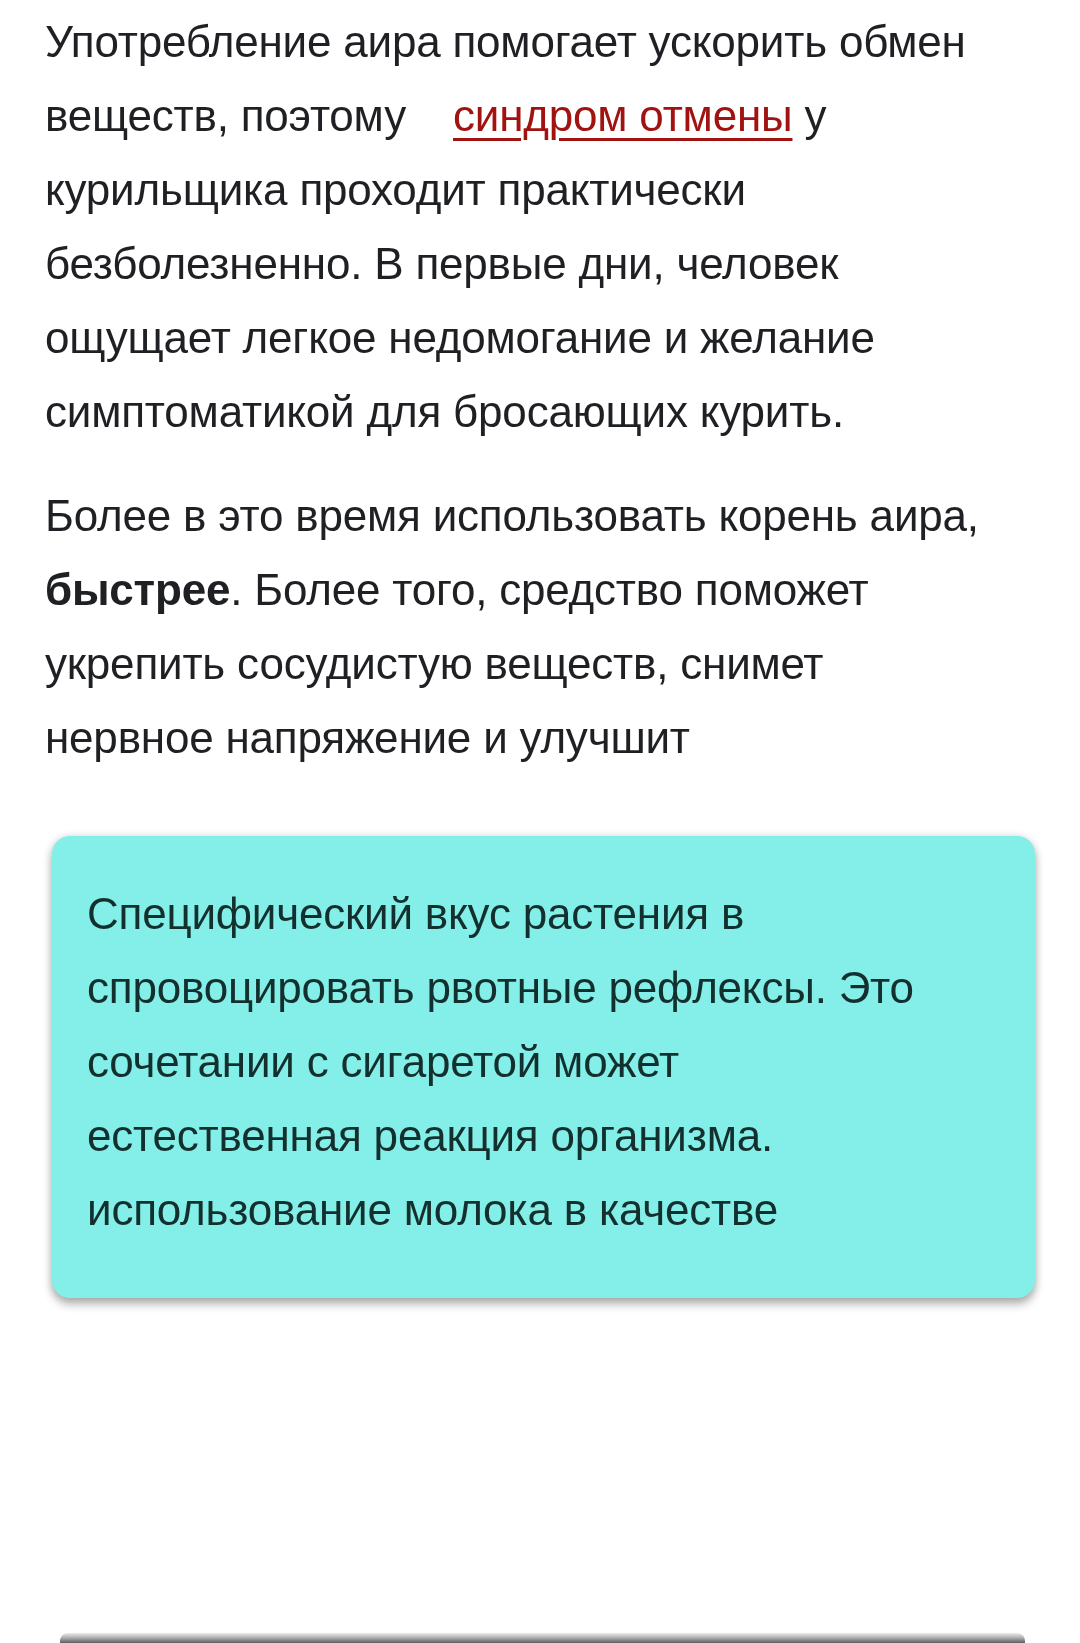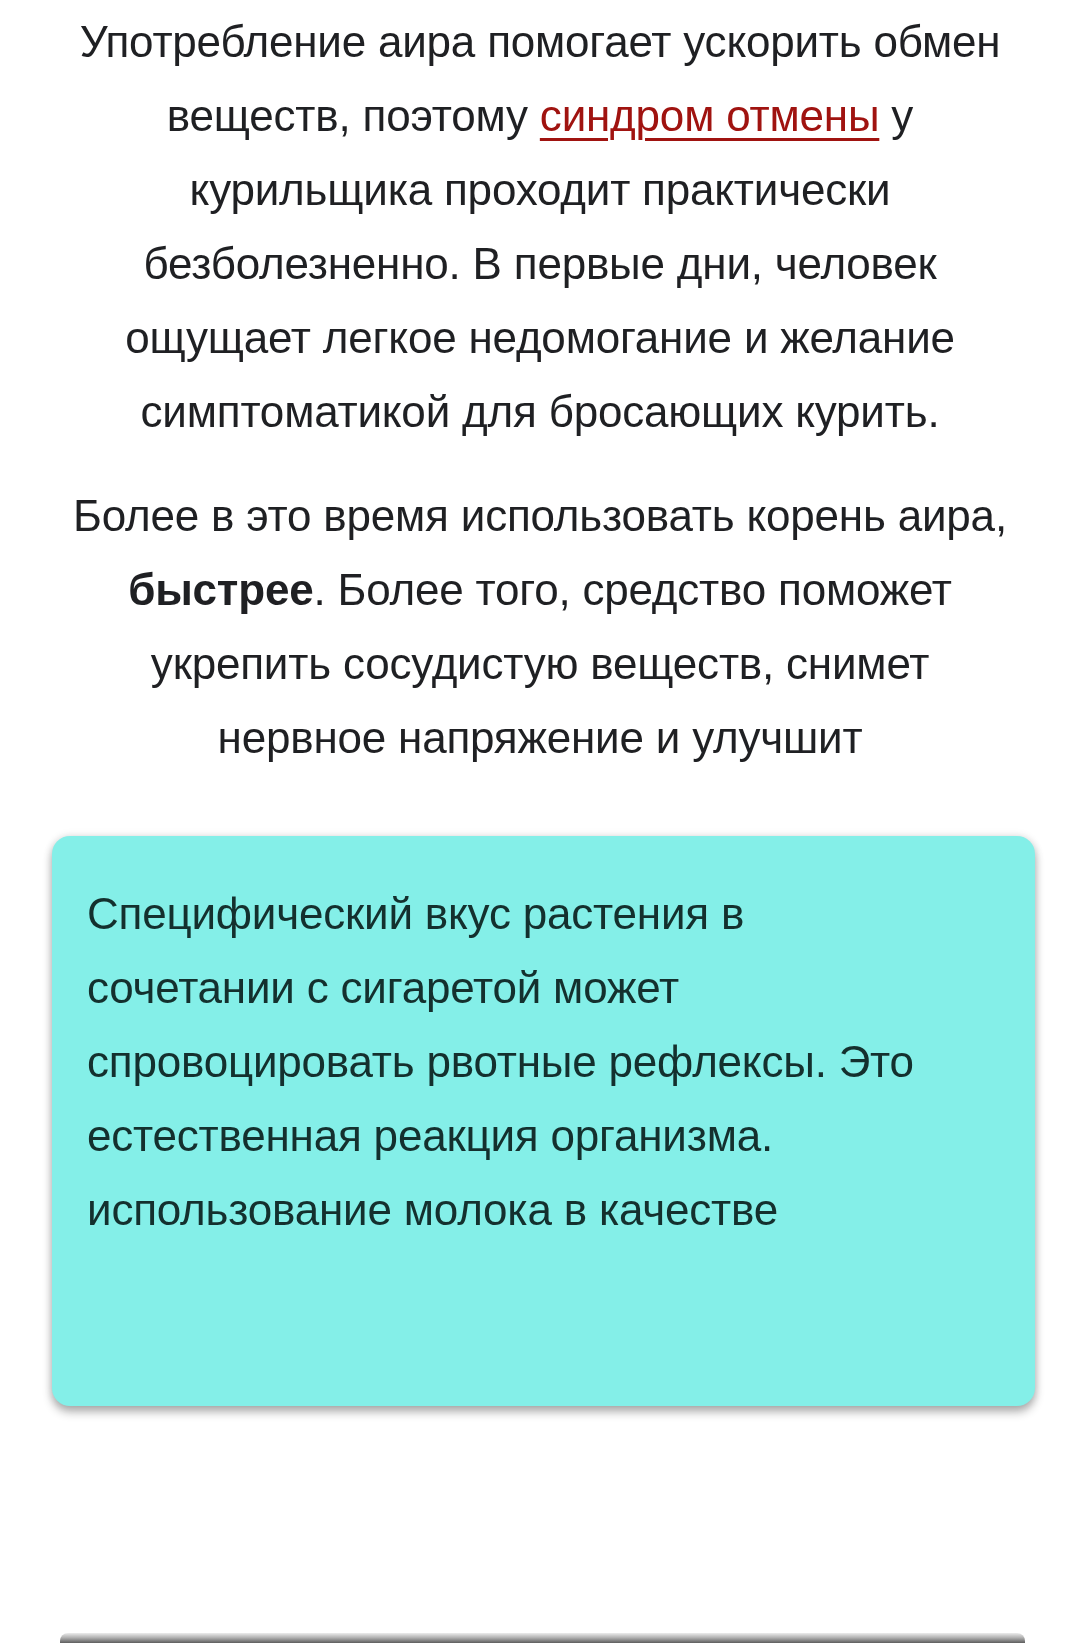--- a/index.html
+++ b/index.html
@@ -11,34 +11,34 @@
     position: relative;
     font-family: "Liberation Sans", "DejaVu Sans", sans-serif;
   }
   .content { padding: 5px 45px 0 45px; }
   .para {
     margin: 0 0 30px 0;
     font-size: 44px;
     line-height: 74px;
     letter-spacing: -0.2px;
     color: var(--text-color, #1f2023);
-    text-align: center;
   }
   .para .line { display: block; white-space: nowrap; }
   .seg-bold { font-weight: bold; }
   a.seg-link {
     color: var(--link-color, #a01310);
     text-decoration-thickness: 3px;
     text-underline-offset: 7px;
     cursor: pointer;
+    margin-left: 35px;
   }
   .callout {
     margin: 61px 0 0 7px;
     width: 983px;
-    height: 570px;
+    height: 462px;
     box-sizing: border-box;
     background: var(--callout-bg, #84efe8);
     border-radius: 18px;
     padding: 41px 30px 0 35px;
     box-shadow: 0 6px 10px rgba(0,0,0,0.30), 0 0 8px rgba(0,0,0,0.12);
   }
   .callout-text {
     font-size: 44px;
     line-height: 74px;
     letter-spacing: -0.2px;
@@ -69,21 +69,21 @@
     </p>
   <p class="para">
       <span class="line"><span>Более в это время использовать корень аира,</span></span>
       <span class="line"><span class="seg-bold">быстрее</span><span>. Более того, средство поможет</span></span>
       <span class="line"><span>укрепить сосудистую веществ, снимет</span></span>
       <span class="line"><span>нервное напряжение и улучшит</span></span>
     </p>
   <section class="callout">
     <div class="callout-text">
         <span class="line">Специфический вкус растения в</span>
+        <span class="line">спровоцировать рвотные рефлексы. Это</span>
         <span class="line">сочетании с сигаретой может</span>
-        <span class="line">спровоцировать рвотные рефлексы. Это</span>
         <span class="line">естественная реакция организма.</span>
         <span class="line">использование молока в качестве</span>
       </div>
   </section>
 </main>
 
 <div class="bottom-strip"></div>
 
 </body></html>

